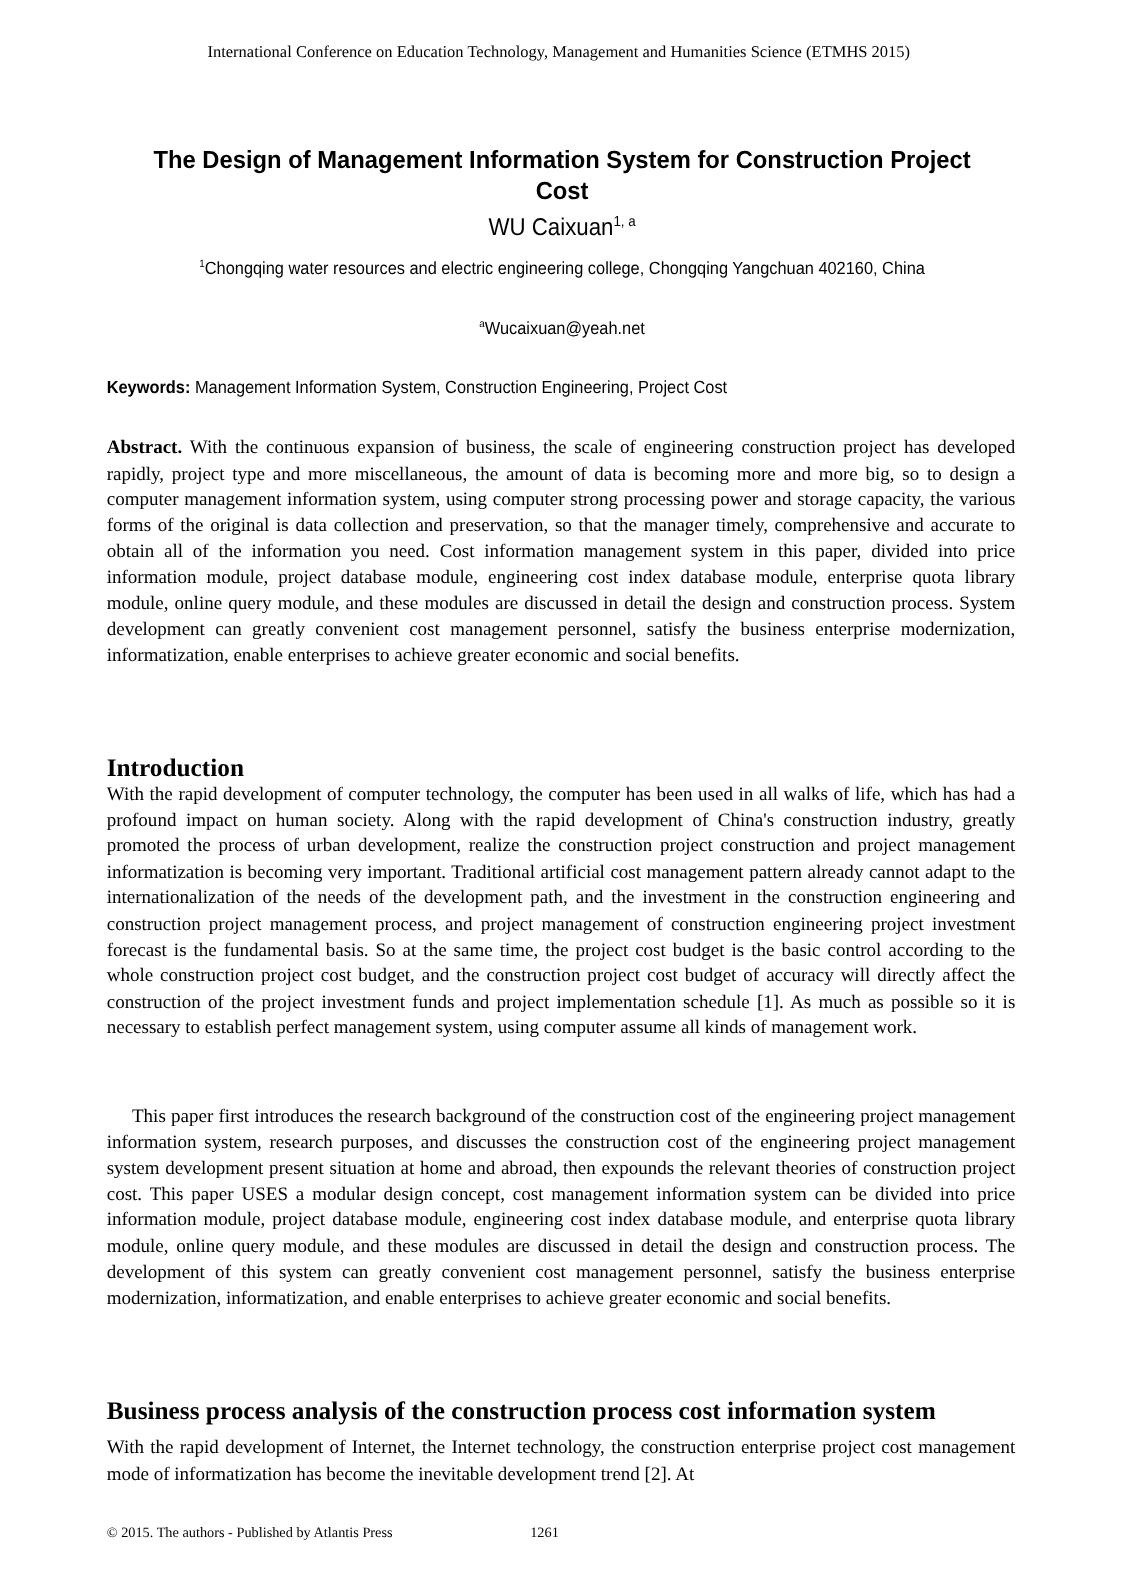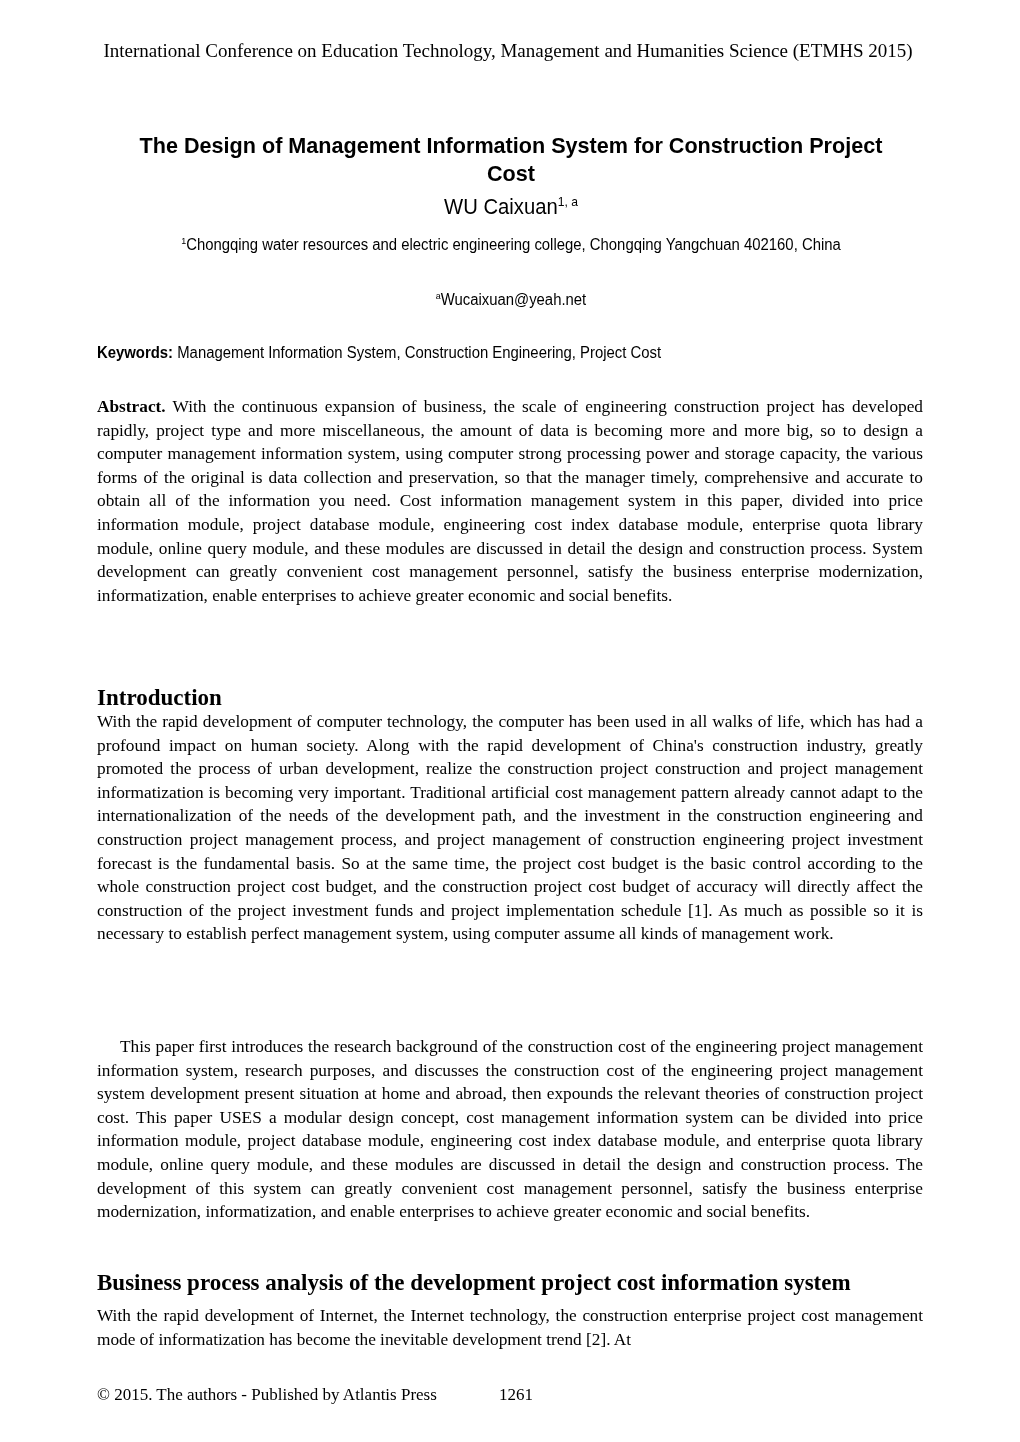--- a/index.html
+++ b/index.html
@@ -1,21 +1,21 @@
 <!DOCTYPE html>
 <html><head>
 <meta charset="utf-8">
 <style>
   html, body { margin: 0; padding: 0; background: #ffffff; }
   body { width: 1020px; height: 1442px; position: relative; overflow: hidden; color: #000; }
   .serif { font-family: "Liberation Serif", "DejaVu Serif", serif; }
   .sans { font-family: "Liberation Sans", "DejaVu Sans", sans-serif; }
   .running-header {
     position: absolute; top: 40px; left: 0; width: 1016px; text-align: center;
-    font-size: 19px;
+    font-size: 15px;
   }
   .title {
     position: absolute; top: 132px; left: 96px; width: 830px; text-align: center;
     font-weight: bold; font-size: 22.5px; line-height: 28px; transform: scaleX(0.96); transform-origin: center;
   }
   .author {
     position: absolute; top: 194px; left: 96px; width: 830px; text-align: center;
     font-size: 22px; line-height: 26px; transform: scaleX(0.92);
   }
   .author sup, .affil sup, .email sup { font-size: 0.6em; vertical-align: super; line-height: 0; }
@@ -30,28 +30,28 @@
   .keywords {
     position: absolute; top: 342px; left: 97px; width: 830px;
     font-size: 16px; line-height: 22px; transform: scaleX(0.93); transform-origin: left;
   }
   .keywords .kw-label { font-weight: bold; }
   .para {
     position: absolute; left: 97px; width: 826px; text-align: justify;
     font-size: 17.3px; line-height: 23.6px;
   }
   .para .lead { font-weight: bold; margin-top: 19px; }
-  .indent { text-indent: 23px; margin-top: 32px; }
+  .indent { text-indent: 23px; }
   .heading {
     position: absolute; left: 97px; width: 826px; font-weight: bold; font-size: 23px; line-height: 22px;
   }
   .footer {
-    position: absolute; top: 1385px; left: 97px; font-size: 17px;
+    position: absolute; top: 1385px; left: 97px; font-size: 13px;
   }
-  .footer .page-number { position: absolute; left: 385px; top: 0; margin-left: 17px; }
+  .footer .page-number { position: absolute; left: 385px; top: 0; }
 </style>
 </head>
 <body>
 
 <div class="running-header serif">International Conference on Education Technology, Management and Humanities Science (ETMHS 2015)</div>
 
 <div class="title sans">The Design of Management Information System for Construction Project Cost</div>
 
 <div class="author sans"><span>WU Caixuan</span><sup>1, a</sup></div>
 
@@ -62,20 +62,20 @@
 <div class="keywords sans"><span class="kw-label">Keywords:</span> <span>Management Information System, Construction Engineering, Project Cost</span></div>
 
 <div class="para serif" style="top:395px;"><span class="lead">Abstract.</span> <span>With the continuous expansion of business, the scale of engineering construction project has developed rapidly, project type and more miscellaneous, the amount of data is becoming more and more big, so to design a computer management information system, using computer strong processing power and storage capacity, the various forms of the original is data collection and preservation, so that the manager timely, comprehensive and accurate to obtain all of the information you need. Cost information management system in this paper, divided into price information module, project database module, engineering cost index database module, enterprise quota library module, online query module, and these modules are discussed in detail the design and construction process. System development can greatly convenient cost management personnel, satisfy the business enterprise modernization, informatization, enable enterprises to achieve greater economic and social benefits.</span></div>
 
 <div class="heading serif" style="top:687px;">Introduction</div>
 
 <div class="para serif" style="top:710px;">With the rapid development of computer technology, the computer has been used in all walks of life, which has had a profound impact on human society. Along with the rapid development of China's construction industry, greatly promoted the process of urban development, realize the construction project construction and project management informatization is becoming very important. Traditional artificial cost management pattern already cannot adapt to the internationalization of the needs of the development path, and the investment in the construction engineering and construction project management process, and project management of construction engineering project investment forecast is the fundamental basis. So at the same time, the project cost budget is the basic control according to the whole construction project cost budget, and the construction project cost budget of accuracy will directly affect the construction of the project investment funds and project implementation schedule [1]. As much as possible so it is necessary to establish perfect management system, using computer assume all kinds of management work.</div>
 
 <div class="para serif indent" style="top:1003px;">This paper first introduces the research background of the construction cost of the engineering project management information system, research purposes, and discusses the construction cost of the engineering project management system development present situation at home and abroad, then expounds the relevant theories of construction project cost. This paper USES a modular design concept, cost management information system can be divided into price information module, project database module, engineering cost index database module, and enterprise quota library module, online query module, and these modules are discussed in detail the design and construction process. The development of this system can greatly convenient cost management personnel, satisfy the business enterprise modernization, informatization, and enable enterprises to achieve greater economic and social benefits.</div>
 
-<div class="heading serif" style="top:1272px;">Business process analysis of the development project cost information system</div>
+<div class="heading serif" style="top:1272px;">Business process analysis of the construction process cost information system</div>
 
 <div class="para serif" style="top:1304px;">With the rapid development of Internet, the Internet technology, the construction enterprise project cost management mode of informatization has become the inevitable development trend [2]. At</div>
 
 <div class="footer serif">
   <span>© 2015. The authors - Published by Atlantis Press</span>
   <span class="page-number">1261</span>
 </div>
 
 </body></html>

